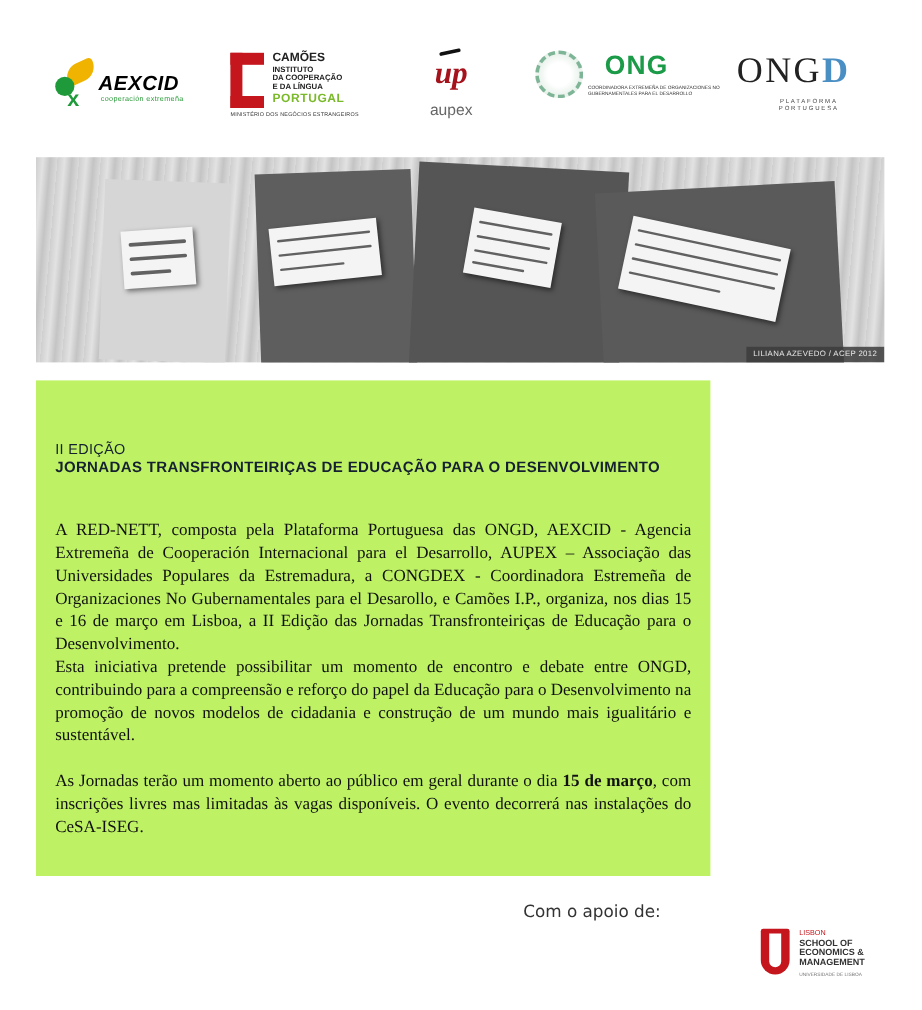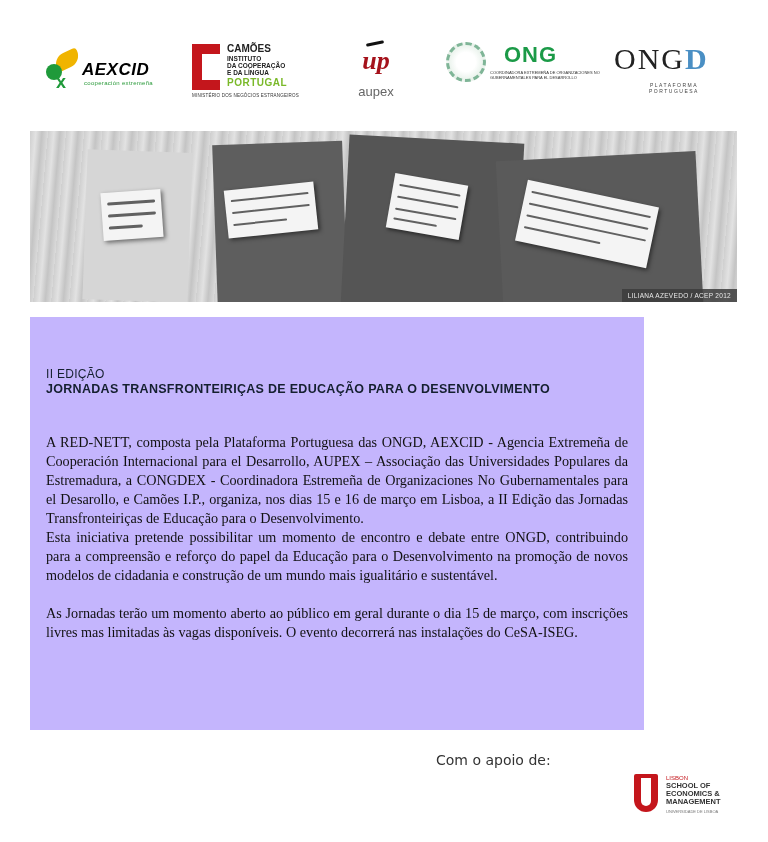--- a/index.html
+++ b/index.html
@@ -46,27 +46,27 @@
   .card.c4 { left:470px; top:25px; width:200px; height:170px; background:#5a5a5a; transform:rotate(-3deg); }
   .note { position:absolute; background:#f4f4f4; box-shadow:2px 2px 4px rgba(0,0,0,0.5); }
   .note.n1 { left:72px; top:60px; width:60px; height:48px; transform:rotate(-4deg); }
   .note.n2 { left:196px; top:55px; width:90px; height:48px; transform:rotate(-6deg); }
   .note.n3 { left:360px; top:48px; width:74px; height:55px; transform:rotate(10deg); }
   .note.n4 { left:490px; top:62px; width:134px; height:62px; transform:rotate(12deg); }
   .scribble { position:absolute; left:6px; right:6px; height:3px; background:#222; opacity:0.7; border-radius:2px; }
   .credit { position:absolute; right:0; bottom:0; background:rgba(60,60,60,0.85); color:#e8e8e8; font-size:6.5px; padding:3px 6px; letter-spacing:0.3px; }
 
   
-  .panel { position:absolute; left:30px; top:317px; width:614px; height:413px; background:#c4b5fd; box-sizing:border-box; padding:50px 16px 0 16px; }
+  .panel { position:absolute; left:30px; top:317px; width:562px; height:413px; background:#bef264; box-sizing:border-box; padding:50px 16px 0 16px; }
   .edition { font-size:12px; color:#152030; letter-spacing:0.3px; line-height:14px; }
   .title { font-size:12.5px; font-weight:bold; color:#152030; letter-spacing:0.3px; line-height:16px; }
   .para { font-family:"Liberation Serif", serif; font-size:14.2px; color:#111; line-height:19px; text-align:justify; margin:0; }
   .p1 { margin-top:36px; }
   .p3 { margin-top:19px; }
-  .para b { font-weight:normal; }
+  .para b { font-weight:bold; }
 
   
   .support { position:absolute; left:436px; top:752px; width:300px; height:80px; }
   .support .label { position:absolute; left:0; top:0; font-family:"DejaVu Sans", sans-serif; font-size:14px; color:#333; }
   .cesa { position:absolute; left:4px; top:26px; width:150px; height:42px; }
   .cesa .globe { position:absolute; left:0; top:0; width:40px; height:40px; border-radius:50%; background:radial-gradient(circle at 35% 35%,#4aa0dd,#1a6fb0); }
   .cesa .globe .land { position:absolute; background:#ffffff; border-radius:40% 60% 50% 40%; }
   .cesa .name { position:absolute; left:44px; top:8px; font-size:16px; color:#2a79b8; letter-spacing:0.5px; }
   .cesa .sep { position:absolute; left:92px; top:6px; width:1px; height:28px; background:#999; }
   .cesa .desc { position:absolute; left:96px; top:10px; font-size:5.5px; color:#555; line-height:7px; width:80px; }

